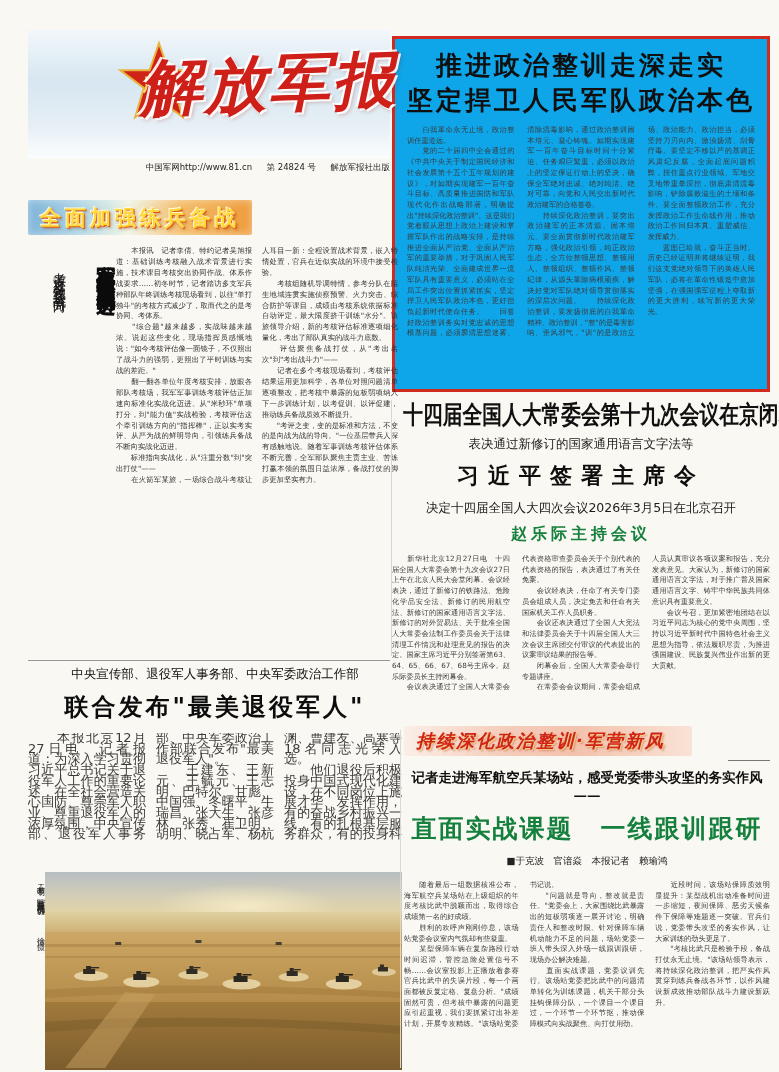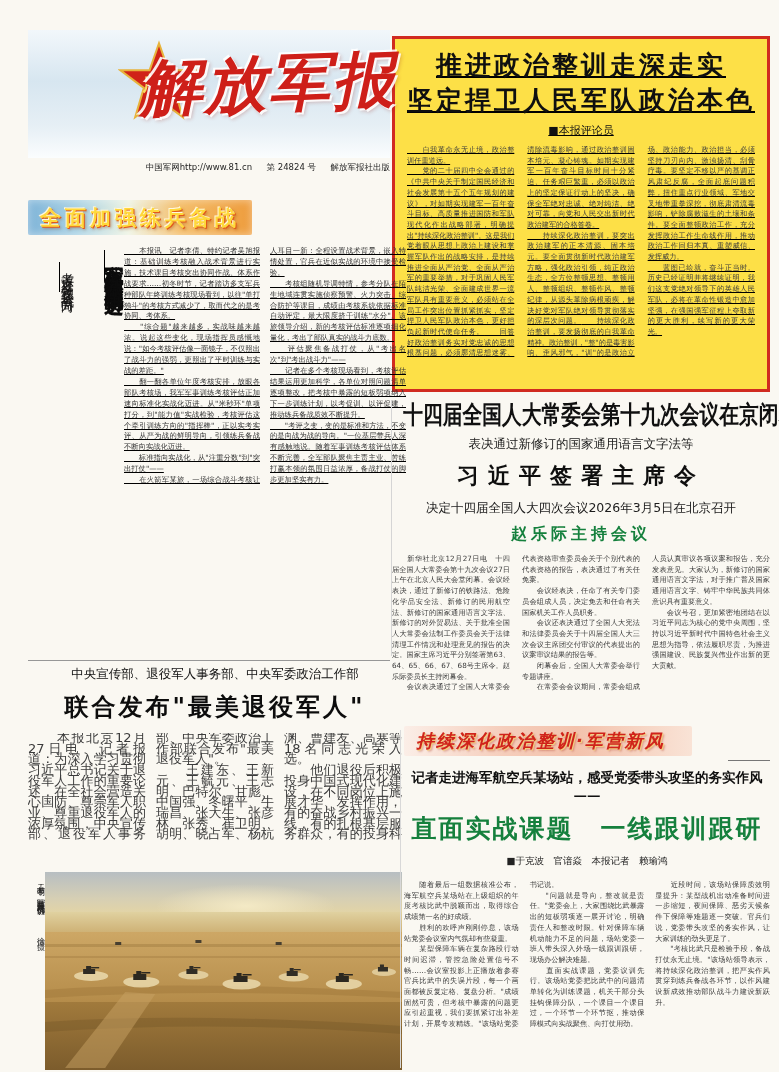--- a/index.html
+++ b/index.html
@@ -14,34 +14,34 @@
   .paper-title { position:absolute; left:140px; top:42px; z-index:2; white-space:nowrap;
     font-size:62px; font-weight:800; font-style:italic; color:#ce1f19; letter-spacing:2px;
     transform:rotate(-2deg); font-family:"DejaVu Serif","Liberation Serif",serif;
     text-shadow:2px 2px 0 rgba(255,255,255,.9), -2px -2px 0 rgba(255,255,255,.9), 3px 3px 4px rgba(150,30,20,.25); }
   .info-rows { position:absolute; left:30px; top:160px; width:360px; font-size:8.5px; line-height:14px; color:#1d1d1d; }
   .info-row { display:flex; justify-content:space-between; white-space:nowrap; }
   .info-strong { font-weight:700;margin-top:48px; }
 
   
   .editorial { position:absolute; left:392px; top:36px; width:378px; height:356px;
-    border:3px solid #d12b20; background:#fde047; padding:9px 12px 8px;text-decoration:underline; }
+    border:3px solid #d12b20; background:#0ea5e9; padding:9px 12px 8px; }
   .ed-h { font-size:26px; font-weight:800; text-align:center; letter-spacing:3px; line-height:35px; color:#101010; }
   .ed-byline { text-align:center; font-size:11px; margin-top:5px; color:#111; }
   .ed-body { margin-top:7px; height:240px; column-count:3; column-gap:13px;
     font-size:7.2px; line-height:10.7px; text-align:justify; color:#3b3b3b; white-space:pre-line; overflow:hidden; }
 
   
   .banner1 { position:absolute; left:28px; top:200px; width:224px; height:35px; border-radius:2px;
     display:flex; align-items:center; justify-content:center;
     background:linear-gradient(90deg,#7fb4d8 0%,#a9d2e4 22%,#eef3e2 45%,#f4bd69 68%,#ee9c3c 100%);
     box-shadow:inset 0 0 8px rgba(255,255,255,.5); }
   .banner1-label { font-size:21px; font-weight:800; letter-spacing:4px; color:#ffd83b;
     text-shadow:-1px -1px 0 #fff6dd, 1px 1px 0 #e2591b, 2px 2px 3px rgba(150,60,0,.45); }
-  .training { position:absolute; left:44px; top:246px; width:362px; height:410px; display:flex;text-decoration:underline; }
+  .training { position:absolute; left:36px; top:246px; width:362px; height:410px; display:flex; }
   .t-kicker { writing-mode:vertical-rl; font-size:13px; letter-spacing:2.5px; color:#141414;
     width:32px; padding-top:16px; font-family:"DejaVu Serif","Liberation Serif",serif; }
   .t-headline { writing-mode:vertical-rl; font-size:19px; font-weight:800; letter-spacing:1.5px;
     color:#0c0c0c; width:48px; padding-top:4px; line-height:1.05; }
   .t-body { flex:1; column-count:2; column-gap:10px; font-size:7.3px; line-height:10.9px;
     text-align:justify; color:#333; white-space:pre-line; overflow:hidden; }
   .hr1 { position:absolute; left:28px; top:660px; width:362px; height:1px; background:#979797; }
   .vline1 { position:absolute; left:391px; top:400px; width:1px; height:256px; background:#d5d5d5; }
 
   
@@ -103,21 +103,20 @@
       <span class="info-strong">2025年12月28日 星期日</span>
       <span>中国军网http://www.81.cn</span>
       <span>第 24824 号</span>
       <span>解放军报社出版</span>
     </div>
   </div>
 
   <div class="editorial">
     <div class="ed-h">推进政治整训走深走实</div>
     <div class="ed-h">坚定捍卫人民军队政治本色</div>
-    <div class="ed-byline">■本报评论员</div>
     <div class="ed-body"><span>　　自我革命永无止境，政治整训任重道远。
 　　党的二十届四中全会通过的《中共中央关于制定国民经济和社会发展第十五个五年规划的建议》，对如期实现建军一百年奋斗目标、高质量推进国防和军队现代化作出战略部署，明确提出"持续深化政治整训"。这是我们党着眼从思想上政治上建设和掌握军队作出的战略安排，是持续推进全面从严治党、全面从严治军的重要举措，对于巩固人民军队纯洁光荣、全面建成世界一流军队具有重要意义，必须站在全局工作突出位置抓紧抓实，坚定捍卫人民军队政治本色，更好担负起新时代使命任务。</span><span>　　回答好政治整训务实对党忠诚的思想根基问题，必须廓清思想迷雾、清除流毒影响，通过政治整训固本培元、凝心铸魂。如期实现建军一百年奋斗目标时间十分紧迫、任务艰巨繁重，必须以政治上的坚定保证行动上的坚决，确保全军绝对忠诚、绝对纯洁、绝对可靠，向党和人民交出新时代政治建军的合格答卷。
 　　持续深化政治整训，要突出政治建军的正本清源、固本培元。要全面贯彻新时代政治建军方略，强化政治引领，纯正政治生态，全方位整顿思想、整顿用人、整顿组织、整顿作风、整顿纪律，从源头革除病根顽疾，解决好党对军队绝对领导贯彻落实的深层次问题。</span><span>　　持续深化政治整训，要发扬彻底的自我革命精神。政治整训，"整"的是毒害影响、歪风邪气，"训"的是政治立场、政治能力、政治担当，必须坚持刀刃向内、激浊扬清、刮骨疗毒。要坚定不移以严的基调正风肃纪反腐，全面起底问题积弊，扭住重点行业领域、军地交叉地带重拳深挖，彻底肃清流毒影响，铲除腐败滋生的土壤和条件。要全面整顿政治工作，充分发挥政治工作生命线作用，推动政治工作回归本真、重塑威信、发挥威力。
 　　蓝图已绘就，奋斗正当时。历史已经证明并将继续证明，我们这支党绝对领导下的英雄人民军队，必将在革命性锻造中愈加坚强，在强国强军征程上夺取新的更大胜利，续写新的更大荣光。</span></div>
   </div>
 
   <div class="banner1">
     <span class="banner1-label">全面加强练兵备战</span>
   </div>
   <div class="training">

